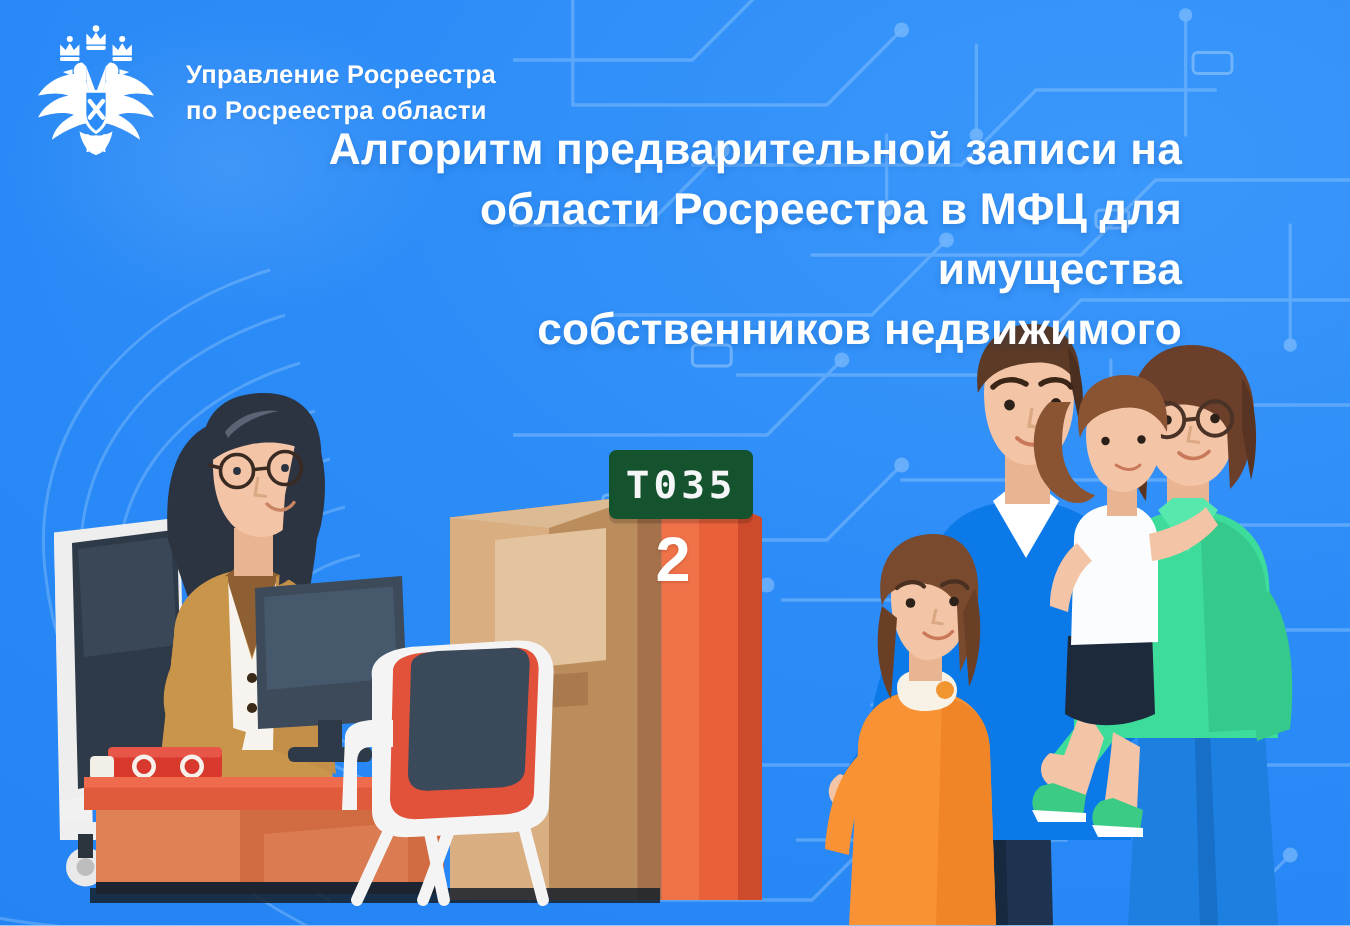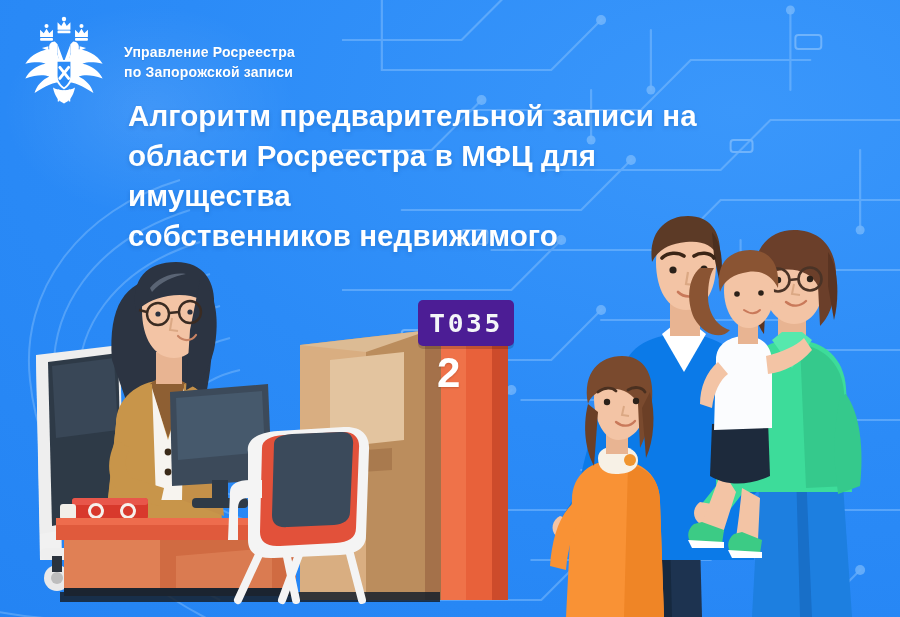--- a/index.html
+++ b/index.html
@@ -35,53 +35,53 @@
 
   
   .header{
     position:absolute;left:18px;top:14px;
     display:flex;align-items:center;gap:14px;
     z-index:40;
   }
   .emblem{width:92px;height:92px;display:block;flex:0 0 auto;}
   .org-lines{display:flex;flex-direction:column;gap:2px;padding-top:4px;}
   .org-line{
-    color:#ffffff;font-size:14px;font-weight:700;letter-spacing:.2px;
+    color:#ffffff;font-size:17px;font-weight:700;letter-spacing:.2px;
     line-height:1.32;white-space:nowrap;
     text-shadow:0 1px 1px rgba(0,0,0,.10);
   }
 
   
   .title-block{
-    position:absolute;left:128px;top:96px;width:660px;
-    z-index:40;text-align:left;
+    position:absolute;left:128px;top:80px;width:660px;
+    z-index:40;text-align:right;
   }
   .title-line{
     color:#ffffff;
     font-size:29.5px;
     font-weight:700;
     line-height:1.36;
     letter-spacing:.1px;
     text-shadow:0 2px 4px rgba(10,60,120,.22);
     white-space:nowrap;
   }
 
   
   .scene{position:absolute;inset:0;z-index:20;}
   .scene svg{display:block;width:100%;height:100%;}
 
   
   .board{
     position:absolute;left:406px;top:300px;
     width:96px;height:46px;
-    background:#4c1d95;
+    background:#14532d;
     border-radius:5px;
     box-shadow:0 3px 0 rgba(0,0,0,.16);
     z-index:30;
-    display:flex;align-items:center;justify-content:center;margin-left:12px;
+    display:flex;align-items:center;justify-content:center;
   }
   .board-text{
     color:#f4f6f8;
     font-family:"DejaVu Sans Mono","Liberation Mono",monospace;
     font-size:25px;font-weight:700;letter-spacing:2.5px;
     line-height:1;
     transform:scaleX(1.05);
   }
   .window-number{
     position:absolute;left:437px;top:352px;
@@ -475,21 +475,21 @@
       </g>
 
       <path d="M43 52 L57 52 L57 67 C57 74 51.5 78.5 50 79.5 C48.5 78.5 43 74 43 67 Z" fill="#2b8bf7"></path>
       <g stroke="#ffffff" stroke-width="3.2" stroke-linecap="round">
         <path d="M45.5 58 L55 70"></path>
         <path d="M55 58 L45.5 70"></path>
       </g>
     </svg>
     <div class="org-lines">
       <div class="org-line">Управление Росреестра</div>
-      <div class="org-line">по Запорожской записи</div>
+      <div class="org-line">по Росреестра области</div>
     </div>
   </div>
 
   <div class="title-block">
     <div class="title-line">Алгоритм предварительной записи на</div>
     <div class="title-line">области Росреестра в МФЦ для</div>
     <div class="title-line">имущества</div>
     <div class="title-line">собственников недвижимого</div>
   </div>
 

